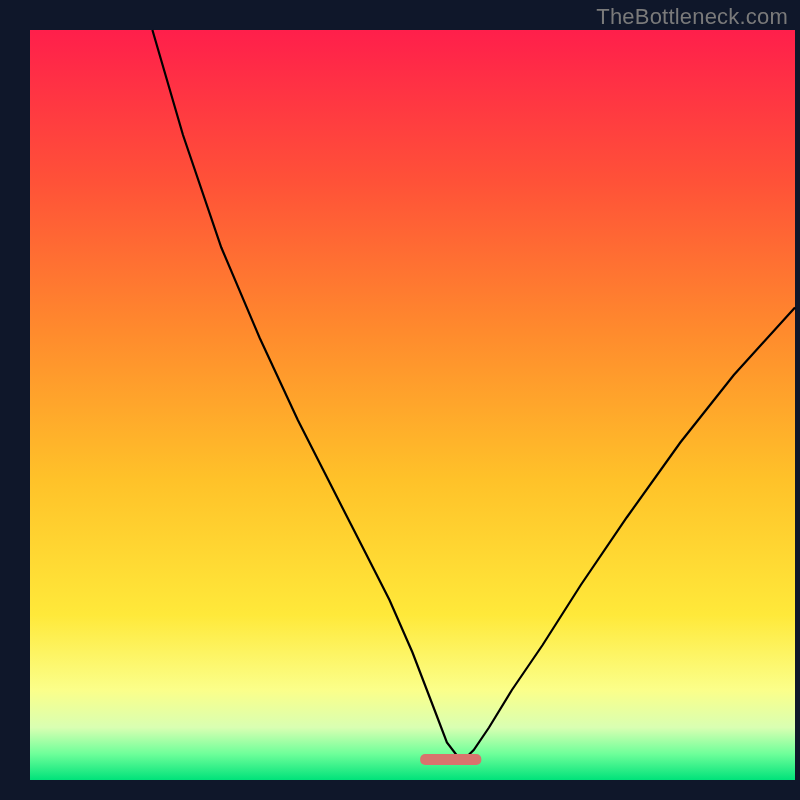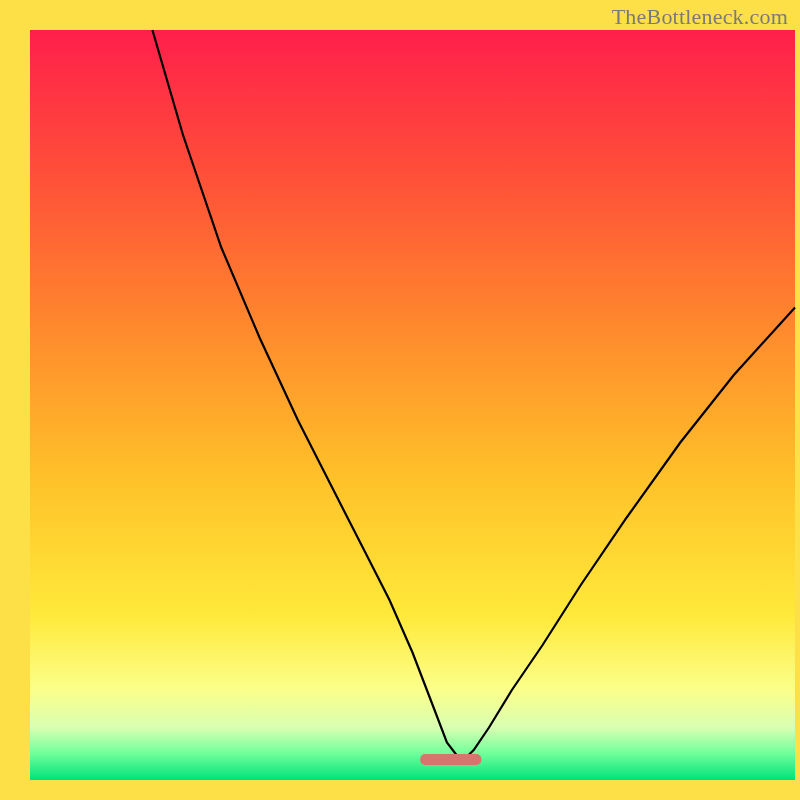--- a/index.html
+++ b/index.html
@@ -8,22 +8,21 @@
     width: 800px;
     height: 800px;
     background: #000;
     font-family: Arial, Helvetica, sans-serif;
     overflow: hidden;
   }
   .wrap {
     position: relative;
     width: 800px;
     height: 800px;
-    background: #fde047;
-    font-family: Liberation Serif, serif;
+    background: #0f172a;
   }
   .watermark {
     position: absolute;
     top: 4px;
     right: 12px;
     color: #7a7a7a;
     font-size: 22px;
     letter-spacing: 0.2px;
   }
   svg {

